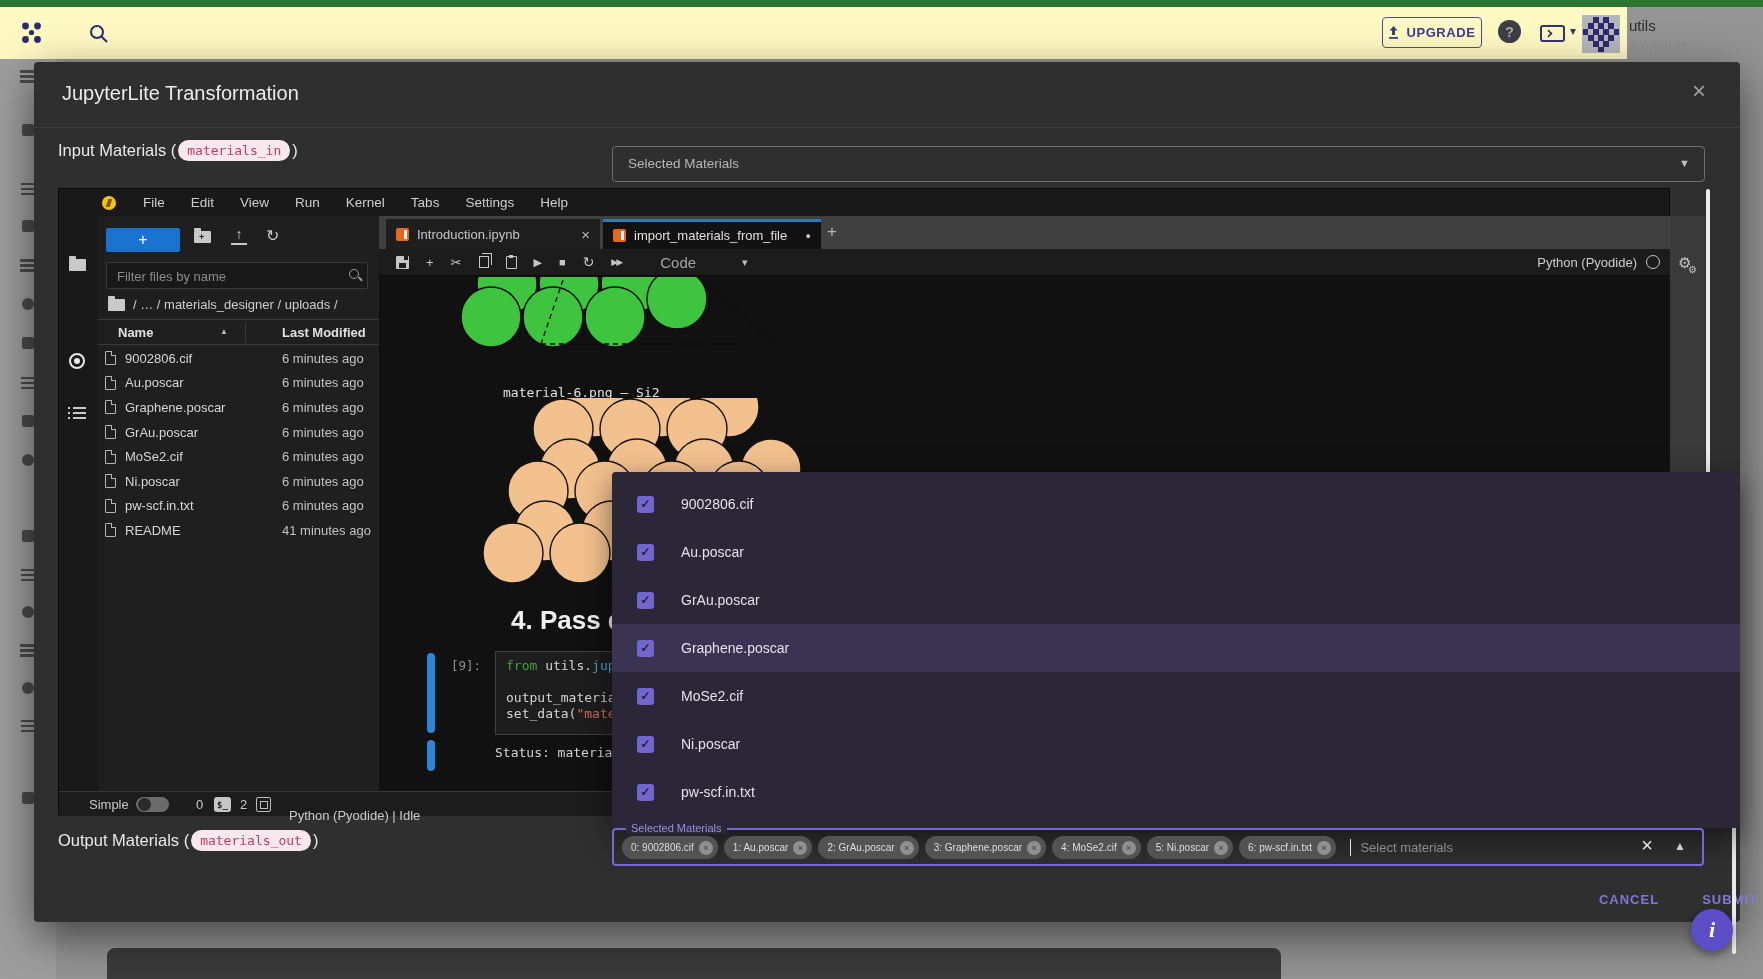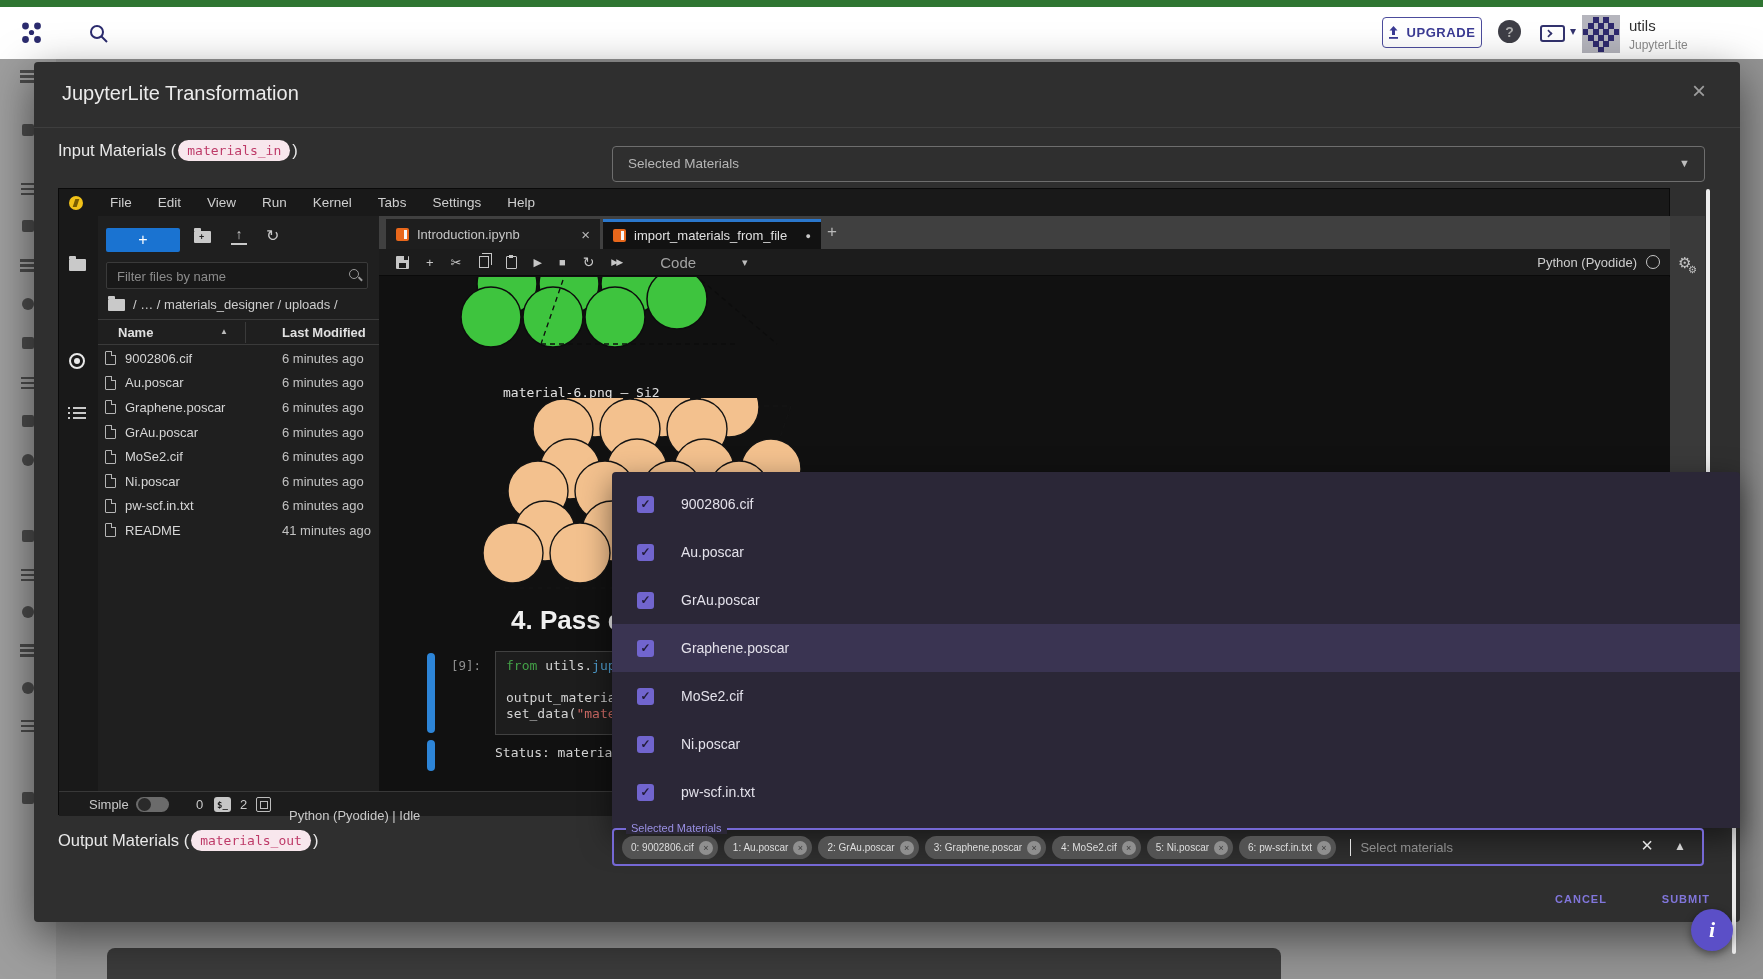--- a/index.html
+++ b/index.html
@@ -1,21 +1,21 @@
 <!DOCTYPE html>
 <html><head>
 <meta charset="utf-8">
 <style>
   * { margin:0; padding:0; box-sizing:border-box; }
   body { font-family:"Liberation Sans", sans-serif; }
   #app { position:relative; width:1763px; height:979px; background:#949494; overflow:hidden; }
 
   
   .green-strip { position:absolute; left:0; top:0; width:1763px; height:7px; background:#2f7532; }
-  .topbar { position:absolute; left:0; top:7px; width:1763px; height:52px; background:#ffffff; }
+  .topbar { position:absolute; left:0; top:7px; width:1627px; height:52px; background:#fef9c3; }
   .logo { position:absolute; left:21px; top:15px; width:22px; height:22px; }
   .search-ico { position:absolute; left:88px; top:16px; width:22px; height:22px; }
   .upgrade-btn { position:absolute; left:1382px; top:10px; width:100px; height:31px; border:1.5px solid #4c4c9c; border-radius:4px; color:#3b3b94; font-size:13px; font-weight:bold; letter-spacing:.6px; display:flex; align-items:center; justify-content:center; gap:7px; background:transparent; cursor:pointer; }
   .help-ico { position:absolute; left:1498px; top:13px; width:23px; height:23px; border-radius:50%; background:#3e3e46; color:#ababab; font-size:14px; font-weight:bold; display:flex; align-items:center; justify-content:center; }
   .term-ico { position:absolute; left:1540px; top:18px; width:25px; height:17px; border:2px solid #33336e; border-radius:3px; }
   .term-ico::before { content:""; position:absolute; left:3px; top:3px; width:5px; height:5px; border-right:2px solid #33336e; border-bottom:2px solid #33336e; transform:rotate(-45deg) scale(.8); }
   .term-caret { position:absolute; left:1570px; top:17px; color:#33336e; font-size:12px; }
   .avatar { position:absolute; left:1582px; top:8px; width:38px; height:38px; }
   .user-name { position:absolute; left:1629px; top:10px; font-size:15px; color:#2f2f2f; }
   .user-plan { position:absolute; left:1629px; top:31px; font-size:12px; color:#8b8b8b; }
@@ -41,21 +41,21 @@
   .io-row.in { top:78px; }
   .io-row.out { top:768px; }
   .code-chip { font-family:"DejaVu Sans Mono", monospace; font-size:13px; color:#be3a68; background:#f8e7ed; border-radius:11px; padding:3px 9px; margin:0 2px; }
 
   .top-select { position:absolute; left:578px; top:84px; width:1093px; height:36px; border:1px solid #6e6e6e; border-radius:4px; cursor:pointer; }
   .top-select .ts-label { position:absolute; left:15px; top:9px; font-size:13.5px; color:#b6b6b6; }
   .top-select .ts-caret { position:absolute; right:14px; top:10px; font-size:11px; color:#bdbdbd; }
 
   
   .jlab { position:absolute; left:24px; top:126px; width:1612px; height:627px; background:#111; border:1px solid #0a0a0a; }
-  .menubar { position:absolute; left:0; top:0; width:100%; height:27px; background:#191919; display:flex; align-items:center; gap:0; }
+  .menubar { position:absolute; left:0; top:0; width:100%; height:27px; background:#191919; display:flex; align-items:center; gap:0;padding-left:33px; }
   .bulb { width:14px; height:14px; border-radius:50%; background:#f2c218; margin:0 14px 0 10px; position:relative; }
   .bulb::after { content:""; position:absolute; left:5px; top:3px; width:4px; height:8px; background:#7a5d00; transform:skewX(-18deg); }
   .menu-item { font-size:13.5px; color:#cfcfcf; padding:0 13px; cursor:pointer; }
 
   .dockstrip { position:absolute; left:0; top:27px; width:39px; height:575px; background:#191919; }
   .folder-css { position:relative; width:17px; height:12px; background:#c9c9c9; border-radius:1px; }
   .folder-css::before { content:""; position:absolute; left:0; top:-3px; width:7px; height:3px; background:#c9c9c9; border-radius:1px 1px 0 0; }
   .ds-folder { position:absolute; left:10px; top:43px; }
   .ds-ring { position:absolute; left:10px; top:137px; width:16px; height:16px; border:2px solid #e8e8e8; border-radius:50%; }
   .ds-ring::before { content:""; position:absolute; left:3px; top:3px; width:6px; height:6px; background:#e8e8e8; border-radius:50%; }
@@ -153,21 +153,21 @@
   .bs-legend { position:absolute; left:12px; top:-8px; font-size:11px; color:#9a90e4; background:#2b2737; padding:0 5px; }
   .chips { position:absolute; left:8px; top:6px; display:flex; gap:6px; align-items:center; }
   .chip { height:23px; background:#535353; border-radius:12px; display:flex; align-items:center; padding:0 5px 0 9px; gap:5px; }
   .chip-label { font-size:10px; color:#dedede; white-space:nowrap; }
   .chip-x { width:14px; height:14px; border-radius:50%; background:#8f8f8f; color:#3c3c3c; font-size:9px; display:flex; align-items:center; justify-content:center; cursor:pointer; flex:none; }
   .bs-cursor { width:1.5px; height:17px; background:#e0e0e0; margin-left:8px; }
   .bs-ph { font-size:13px; color:#8c8c8c; margin-left:3px; white-space: nowrap; }
   .bs-clear { position:absolute; right:49px; top:4px; color:#e6e6e6; font-size:20px; cursor:pointer; }
   .bs-caret { position:absolute; right:16px; top:9px; color:#cfcfcf; font-size:12px; cursor:pointer; }
 
-  .dlg-btn { position:absolute; top:824px; height:26px; font-size:11px; font-weight:600; letter-spacing:1px; color:#8176db; background:none; border:none; cursor:pointer; }
+  .dlg-btn { position:absolute; top:824px; height:26px; font-size:13px; font-weight:600; letter-spacing:1px; color:#8176db; background:none; border:none; cursor:pointer;margin-left:48px; }
   .btn-cancel { left:1512px; width:70px; }
   .btn-submit { left:1604px; width:72px;text-align:right; }
   .modal-scroll { position:absolute; left:1698px; top:440px; width:4px; height:452px; background:#e9e9e9; border-radius:2px; z-index:20; }
 
   
   .fab-info { position:absolute; left:1691px; top:909px; width:42px; height:42px; border-radius:50%; background:#5b4fc7; color:#fff; display:flex; align-items:center; justify-content:center; font-family:"Liberation Serif", serif; font-style:italic; font-weight:bold; font-size:22px; box-shadow:0 3px 9px rgba(0,0,0,.45); z-index:50; cursor:pointer; }
 </style>
 </head>
 <body>
 

